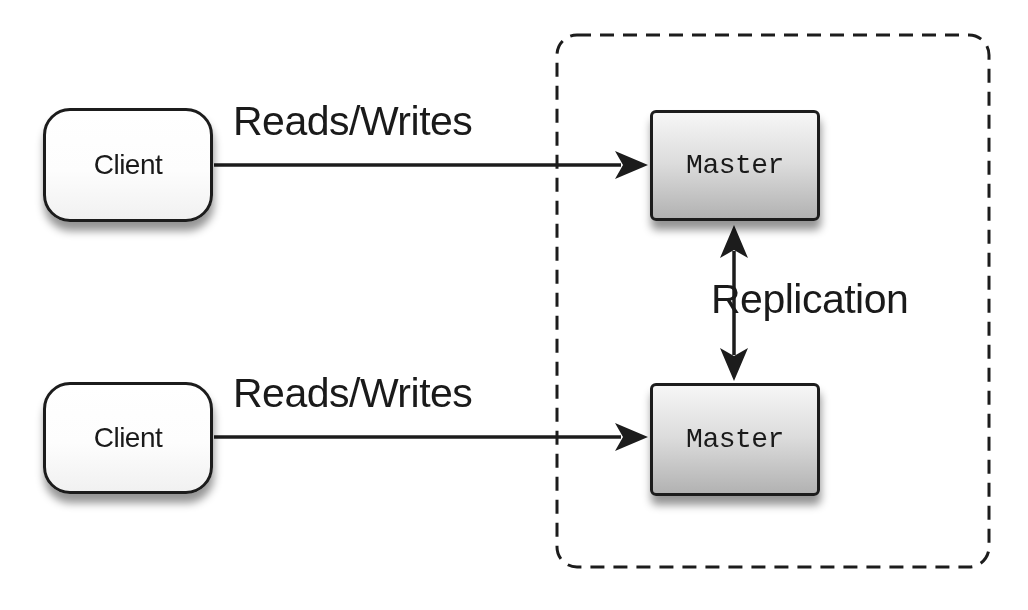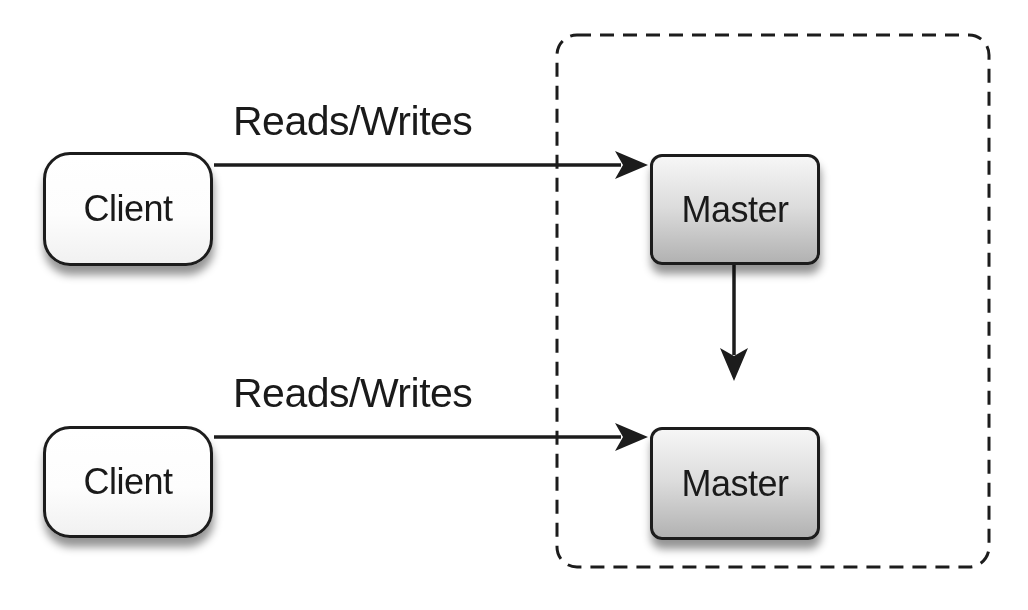--- a/index.html
+++ b/index.html
@@ -24,34 +24,34 @@
     height: 610px;
     z-index: 1;
   }
   .node {
     position: absolute;
     z-index: 2;
     box-sizing: border-box;
     display: flex;
     align-items: center;
     justify-content: center;
-    font-size: 36px;
+    font-size: 28px;
     letter-spacing: -0.5px;
     line-height: 1;
     border: 3px solid #1c1c1c;
     box-shadow: 1px 9px 9px rgba(0, 0, 0, 0.42);
-    margin-top: 44px;
   }
   .node.client {
     border-radius: 27px;
     background: linear-gradient(180deg, #ffffff 0%, #fdfdfd 55%, #f1f1f1 100%);
   }
   .node.master {
-    border-radius: 12px;
+    border-radius: 6px;
     background: linear-gradient(180deg, #f6f6f6 0%, #dcdcdc 48%, #b2b2b2 100%);
+    font-family: Liberation Mono, monospace;
   }
   #client1 { left: 43px;  top: 108px; width: 170px; height: 114px; }
   #client2 { left: 43px;  top: 382px; width: 170px; height: 112px; }
   #master1 { left: 650px; top: 110px; width: 170px; height: 111px; }
   #master2 { left: 650px; top: 383px; width: 170px; height: 113px; }
 
   .edge-label {
     position: absolute;
     z-index: 2;
     width: 300px;
@@ -96,14 +96,15 @@
   <div class="node client" id="client2">Client</div>
 
   <div class="node master" id="master1">Master</div>
 
   <div class="node master" id="master2">Master</div>
 
   <div class="edge-label" id="label-rw1">Reads/Writes</div>
 
   <div class="edge-label" id="label-rw2">Reads/Writes</div>
 
+  <div class="edge-label" id="label-repl">Replication</div>
 
 </div>
 
 </body></html>

